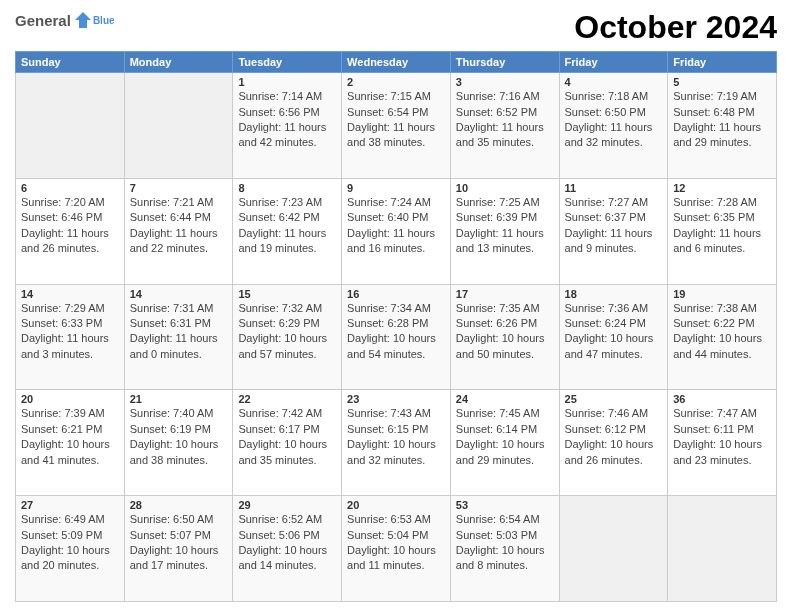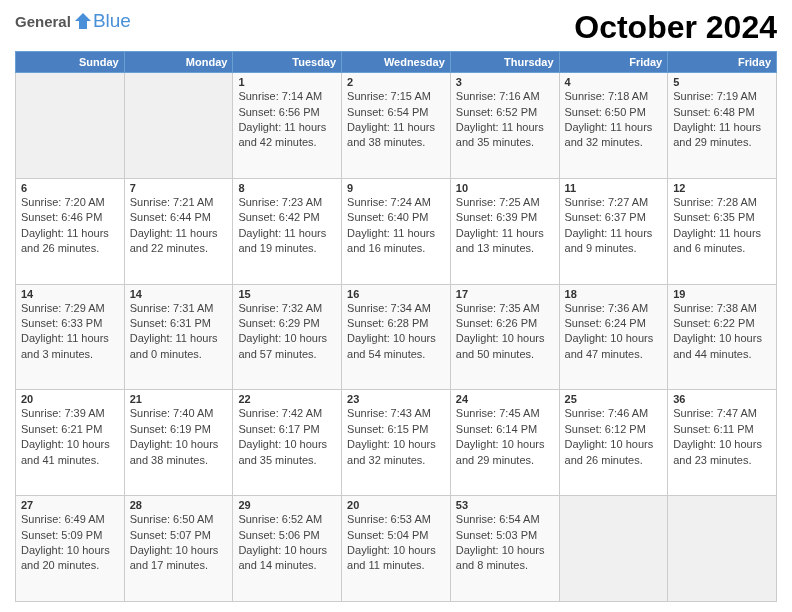--- a/index.html
+++ b/index.html
@@ -26,22 +26,22 @@
     .logo {
       display: flex;
       align-items: center;
     }
     .logo-text-general {
       font-size: 15px;
       font-weight: bold;
       color: #555;
     }
     .logo-text-blue {
-      font-size: 19px;
-      font-weight: normal;
+      font-size: 10px;
+      font-weight: bold;
       color: #4a90d9;
     }
     .logo-icon {
       width: 20px;
       height: 20px;
       margin-left: 2px;
     }
     .title-block {
       text-align: right;
     }
@@ -60,21 +60,21 @@
       border-collapse: collapse;
       flex: 1;
       table-layout: fixed;
     }
     thead tr th {
       background-color: #4a7fc1;
       color: #fff;
       font-size: 11px;
       font-weight: bold;
       padding: 4px 5px;
-      text-align: right;
+      text-align: left;
       border: 1px solid #6a9fd4;
     }
     tbody tr td {
       border: 1px solid #ccc;
       vertical-align: top;
       padding: 3px 5px;
       font-size: 9px;
       color: #333;
       height: 78px;
       background: #fff;

